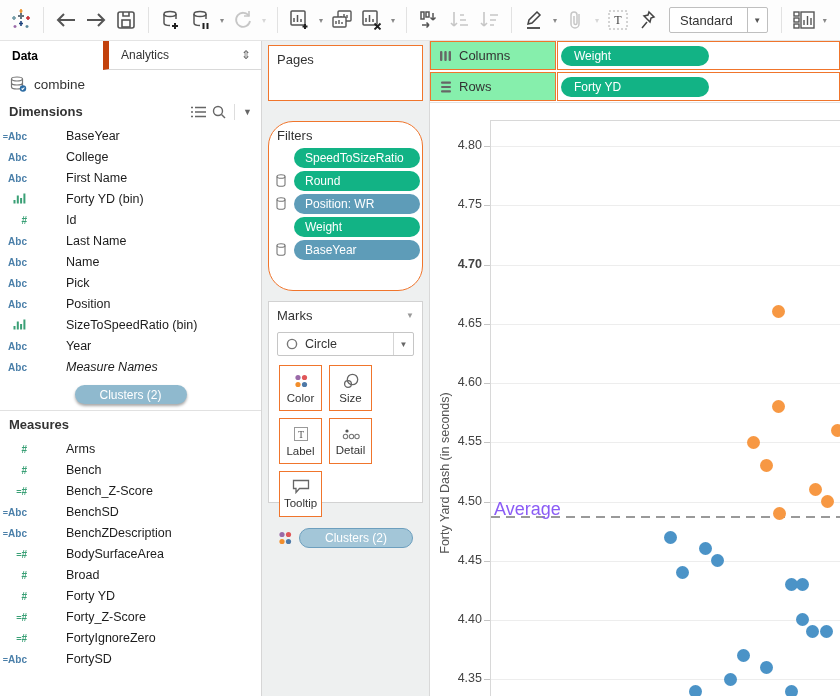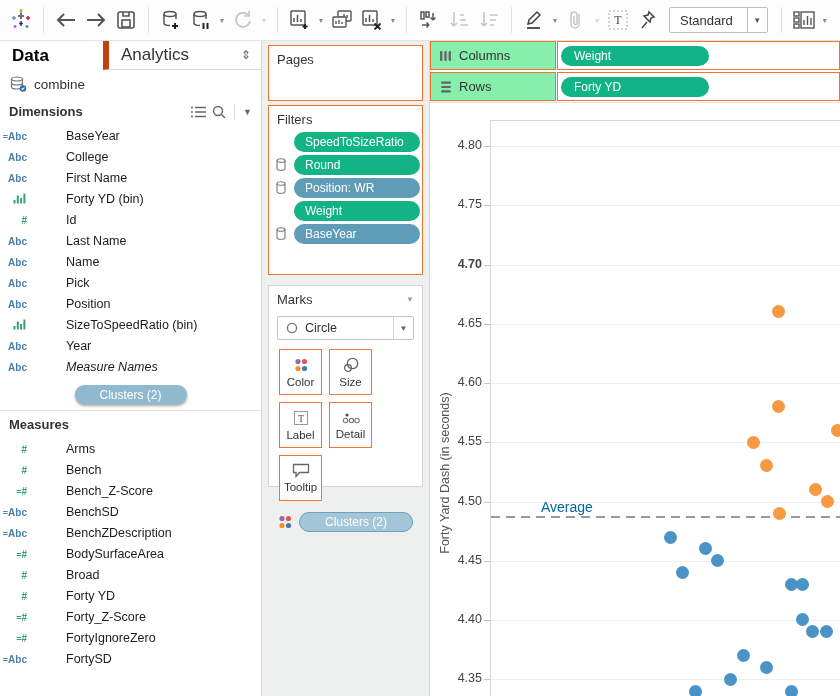--- a/index.html
+++ b/index.html
@@ -23,21 +23,21 @@
   .std-select { height:26px; border:1px solid #bfbfbf; border-radius:2px;
     display:flex; align-items:center; background:#fff; margin:0 6px; }
   .std-select .lbl { padding:0 14px 0 10px; font-size:13px; color:#333; min-width:66px; }
   .std-select .car { width:20px; height:100%; border-left:1px solid #bfbfbf;
     display:flex; align-items:center; justify-content:center; font-size:8px; color:#555; }
 
   
   .data-pane { position:absolute; left:0; top:41px; width:262px; height:655px;
     background:#fff; border-right:1px solid #d6d6d6; }
   .pane-tabs { display:flex; height:29px; align-items:stretch; }
-  .tab { display:flex; align-items:center; padding:0 12px; font-size:17px; }
+  .tab { display:flex; align-items:center; padding:0 12px; font-size:12px; }
   .tab.active { font-weight:bold; color:#000; }
   .tab.inactive { border-left:6px solid #c2410c; border-bottom:1px solid #d9d9d9; flex:1; color:#333; }
   .tab-sort { border-bottom:1px solid #d9d9d9; width:30px; display:flex; align-items:center;
     justify-content:center; color:#666; font-size:12px; }
   .ds-row { height:28px; display:flex; align-items:center; gap:7px; padding:0 10px; font-size:13.5px; }
   .sec-head { height:27px; display:flex; align-items:center; padding:0 9px; }
   .sec-head .t { font-weight:bold; font-size:13px; flex:1; }
   .sec-head .ic { display:flex; align-items:center; gap:6px; color:#666; }
   .sec-head .vsep { width:1px; height:16px; background:#ddd; margin:0 2px; }
   .field-row { height:21px; display:flex; align-items:center; font-size:12.5px; color:#1c1c1c;gap:32px; }
@@ -51,21 +51,21 @@
     justify-content:center; box-shadow:0 2px 3px rgba(0,0,0,.35); }
   .pane-div { border-top:1px solid #e1e1e1; margin:4px 0 0; }
 
   
   .cards-col { position:absolute; left:262px; top:41px; width:168px; height:655px;
     background:#eef0f0; border-right:1px solid #d9d9d9; padding:4px 6px; }
   .card { background:#fff; }
   .card.orange { border:1.5px solid #f0752c; }
   .card-label { font-size:13px; color:#333; padding:6px 8px 2px; }
   .pages-card { height:56px; }
-  .filters-card { margin-top:4px; height:170px; }
+  .filters-card { margin-top:20px; height:170px;border-radius:25px; }
   .fpill-row { position:relative; height:20px; margin:3px 0 0 0; }
   .fpill { position:absolute; left:25px; width:126px; height:20px; border-radius:10px;
     color:#fff; font-size:12px; display:flex; align-items:center; padding-left:11px; }
   .fpill.green { background:#12b385; } .fpill.blue { background:#5e9cb8; }
   .fpill-db { position:absolute; left:7px; top:3px; color:#777; }
   .marks-card { margin-top:10px; border:1px solid #d2d2d2; height:202px; padding-bottom:6px; }
   .marks-head { display:flex; align-items:center; padding:6px 8px 2px; }
   .marks-head .t { flex:1; font-size:13px; }
   .marks-head .c { font-size:8px; color:#999; }
   .mark-select { margin:7px 8px 0; height:24px; border:1px solid #c6c6c6; border-radius:2px;
@@ -96,21 +96,21 @@
   .chart-region { position:absolute; left:430px; top:102px; width:410px; height:594px;
     background:#fff; border-top:1px solid #e3e3e3; }
   .ytick-label { position:absolute; width:40px; text-align:right; font-size:12.5px;
     color:#444; }
   .ytick-mark { position:absolute; width:6px; height:1px; background:#c4c4c4; }
   .gridline { position:absolute; height:1px; background:#ededed; }
   .axis-v { position:absolute; width:1px; background:#d8d8d8; }
   .axis-h { position:absolute; height:1px; background:#d8d8d8; }
   .ylabel { position:absolute; font-size:12.5px; color:#555; white-space:nowrap;
     transform:rotate(-90deg); }
-  .refline-label { position:absolute; font-size:14px; color:#0369a1;margin-left:47px; }
+  .refline-label { position:absolute; font-size:18px; color:#8b5cf6; }
   .dot { position:absolute; width:13px; height:13px; border-radius:50%; }
 </style>
 </head>
 <body>
 
 <div class="toolbar">
   <span class="tb-btn">
     <svg width="24" height="24" viewBox="0 0 24 24">
       <g stroke-width="2">
           <path d="M12 5v6M9 8h6" stroke="#65737e"></path>

